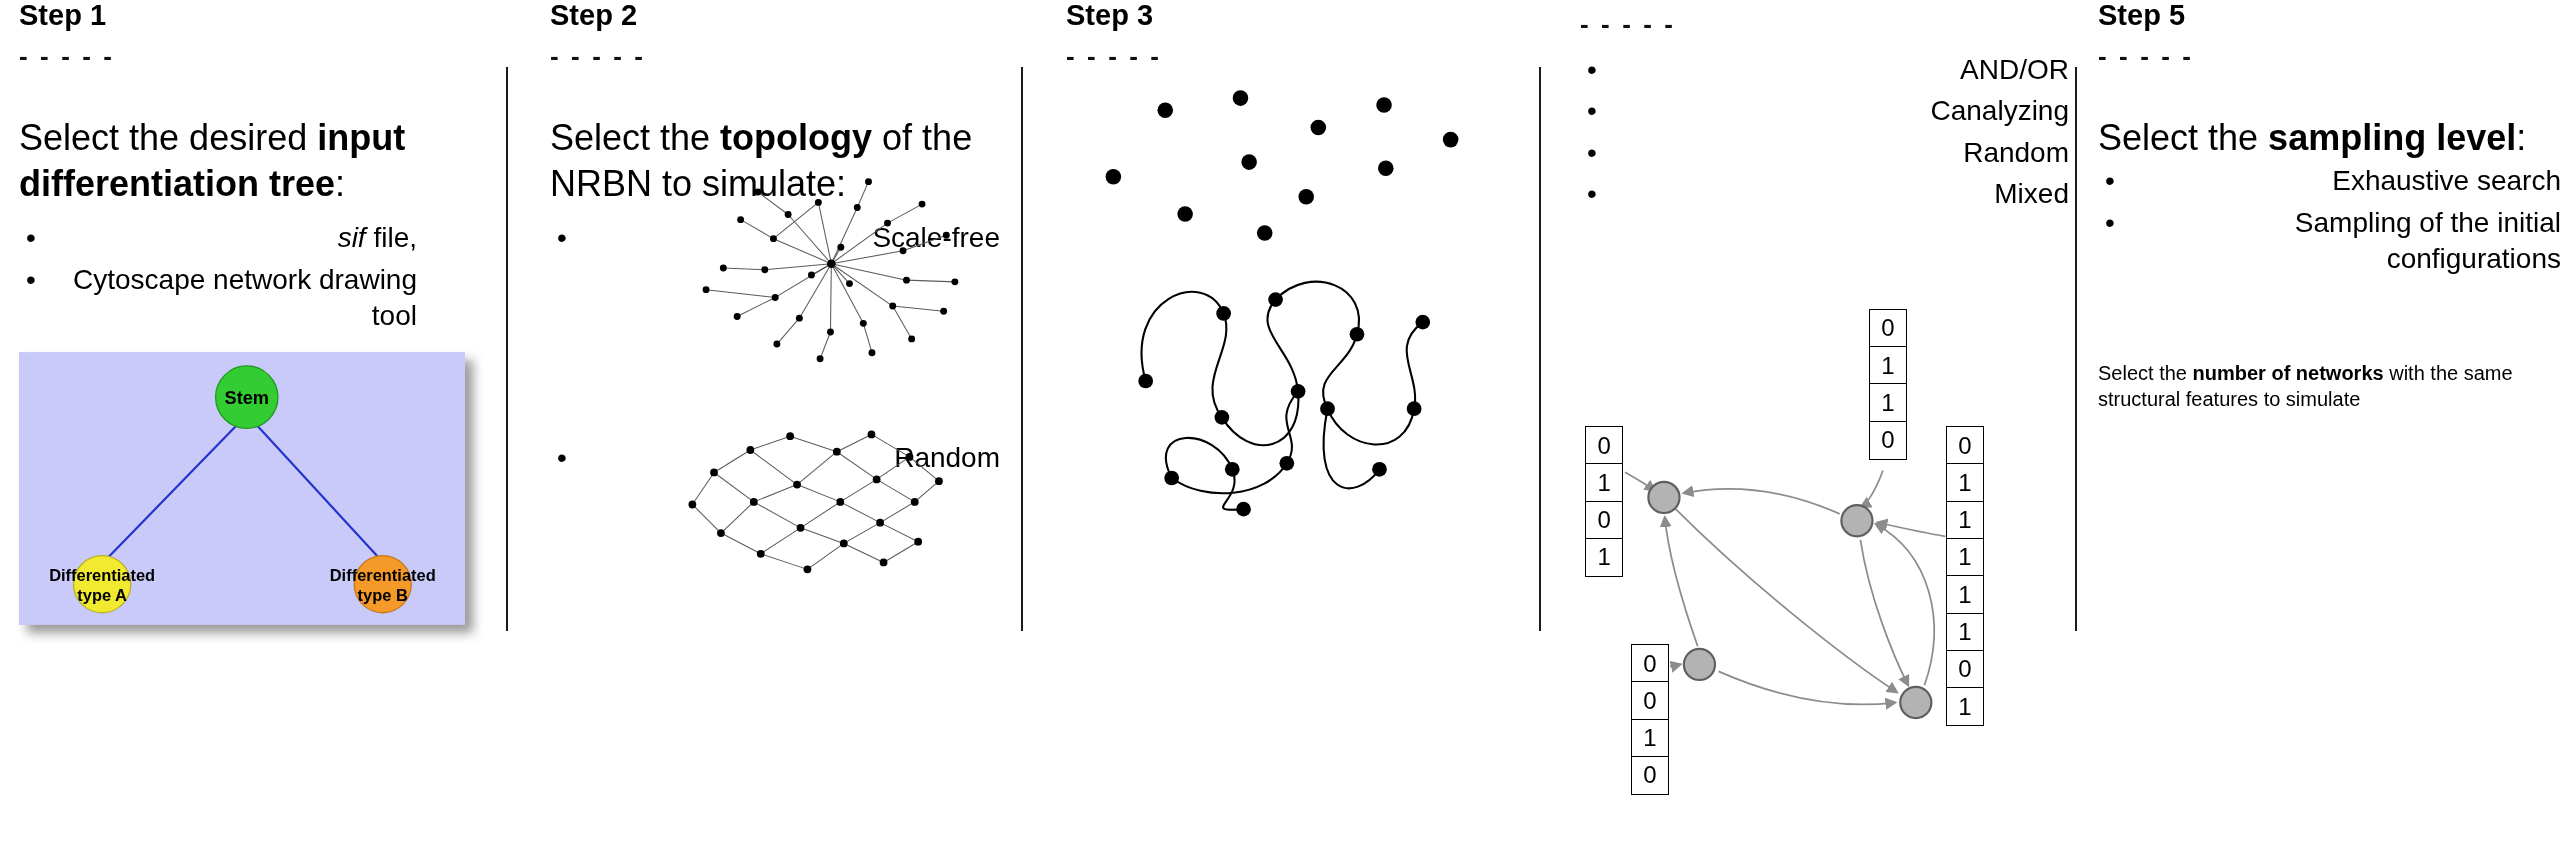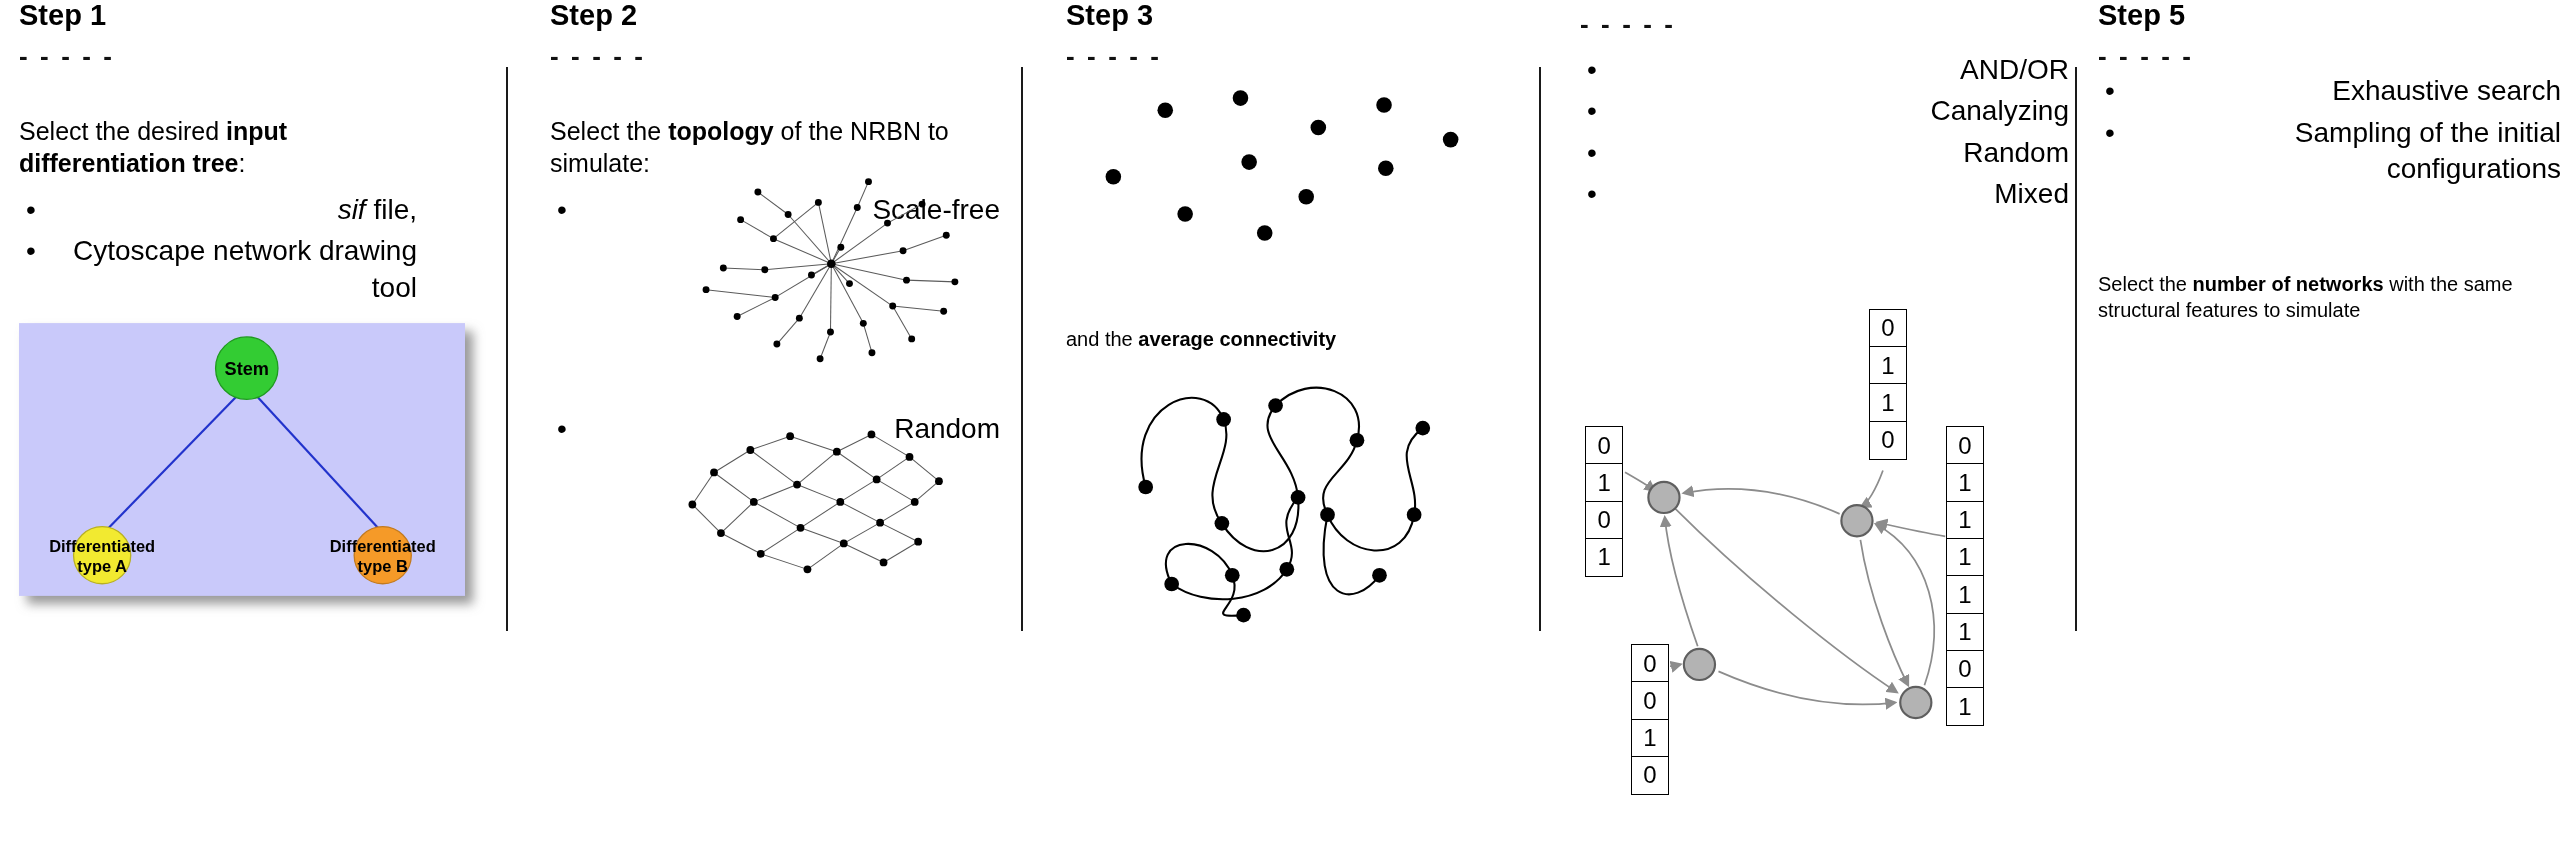--- a/index.html
+++ b/index.html
@@ -3,21 +3,21 @@
 <meta charset="utf-8">
 <style>
   * { margin:0; padding:0; box-sizing:border-box; }
   html,body { background:#ffffff; }
   body { font-family:"Liberation Sans", sans-serif; color:#000; }
   .canvas { position:relative; width:2576px; height:851px; background:#fff; overflow:hidden; }
   .divider { position:absolute; top:67px; width:1.7px; height:564px; background:#1a1a1a; }
   .col { position:absolute; top:0; }
   .step-title { font-size:29px; font-weight:bold; line-height:1.1; }
   .dashes { font-size:26px; font-weight:bold; letter-spacing:2.6px; margin-top:8.7px; color:#111; }
-  .intro { font-size:25px; line-height:1.3; margin-top:43px; }
+  .intro { font-size:36px; line-height:1.3; margin-top:43px; }
   .para { font-size:20px; line-height:1.3; }
   .bullet { display:flex; font-size:28px; line-height:1.3; margin-top:5.2px; }
   .bullet .dot { flex:0 0 38px; width:38px; padding-left:7px; }
   .bullet .btext { flex:1;text-align:right; }
   svg text { font-family:"Liberation Sans", sans-serif; }
   .tree-wrap { margin-top:17.3px; }
   .tree-svg { filter: drop-shadow(8.7px 8.7px 5.2px rgba(70,70,70,0.55)); }
   .net-abs { position:absolute; }
   .bool-net { position:absolute; top:294px; left:0; width:489px; height:547px; }
   .bool-net svg.wires { position:absolute; top:0; left:0; z-index:1; }
@@ -222,21 +222,20 @@
         <circle cx="35" cy="105" r="9"></circle>
           <circle cx="192" cy="88" r="9"></circle>
           <circle cx="350" cy="95" r="9"></circle>
           <circle cx="425" cy="62" r="9"></circle>
         <circle cx="118" cy="148" r="9"></circle>
           <circle cx="258" cy="128" r="9"></circle>
           <circle cx="210" cy="170" r="9"></circle>
       </g>
     </svg>
 
-    <p class="para" style="margin-top:80px"><span>and the </span><b>average connectivity</b><span></span></p>
 
     <svg style="display:block; margin:5.2px 0 0 26px" width="381" height="273" viewBox="0 0 440 315">
       <g fill="none" stroke="#000" stroke-width="2.4">
         <path d="M 62,150 C 35,55 130,18 152,72 C 168,112 118,148 150,192"></path>
         <path d="M 150,192 C 182,244 244,232 238,162 C 233,112 182,92 212,56"></path>
         <path d="M 212,56 C 252,14 322,40 306,96 C 296,136 252,142 272,182"></path>
         <path d="M 272,182 C 292,232 362,242 372,182 C 380,142 342,112 382,82"></path>
         <path d="M 92,262 C 62,202 142,202 162,252 C 177,288 122,302 175,298"></path>
         <path d="M 332,252 C 302,292 252,282 272,182"></path>
         <path d="M 92,262 C 130,290 200,285 225,245 C 245,213 205,200 238,162"></path>
@@ -332,20 +331,21 @@
           <div class="tt-cell">0</div>
           <div class="tt-cell">1</div>
           <div class="tt-cell">0</div>
         </div>
     </div>
   </section>
 
   <section class="col" style="left:2098px; width:463px">
     <h2 class="step-title">Step 5</h2>
     <div class="dashes">- - - - -</div>
+    <p class="intro"><span>Select the </span><b>sampling level</b><span>:</span></p>
     <div class="bullet" style="margin-top:1.7px">
       <span class="dot">•</span>
       <span class="btext">Exhaustive search</span>
     </div>
     <div class="bullet">
       <span class="dot">•</span>
       <span class="btext">Sampling of the initial configurations</span>
     </div>
     <p class="para" style="margin-top:83px; max-width:420px"><span>Select the </span><b>number of networks</b><span> with the same structural features to simulate</span></p>
   </section>

